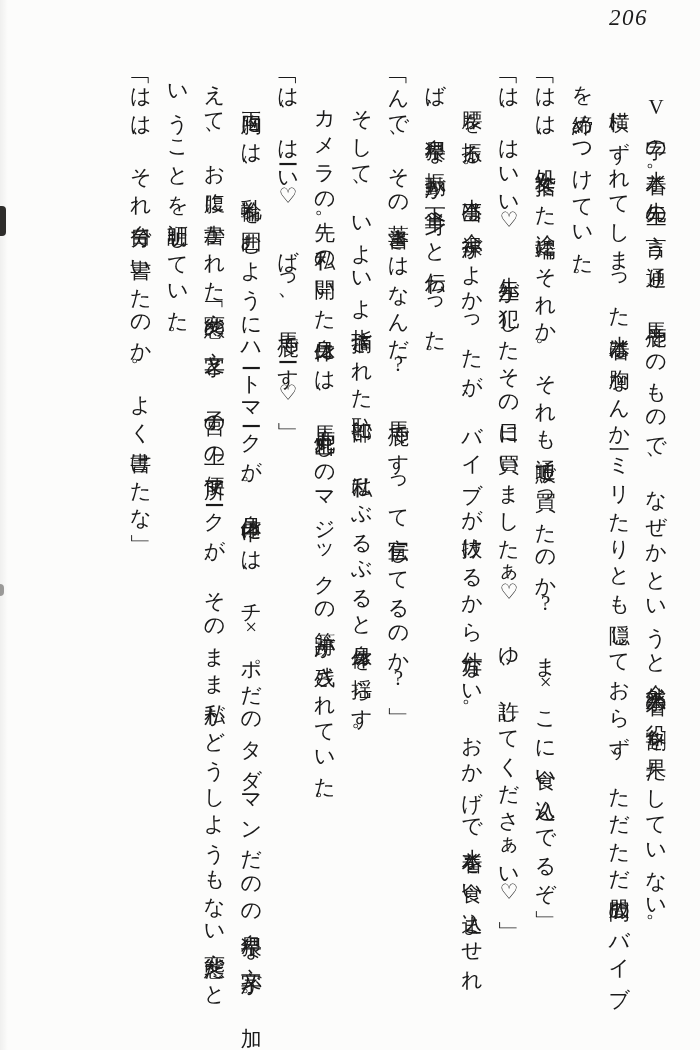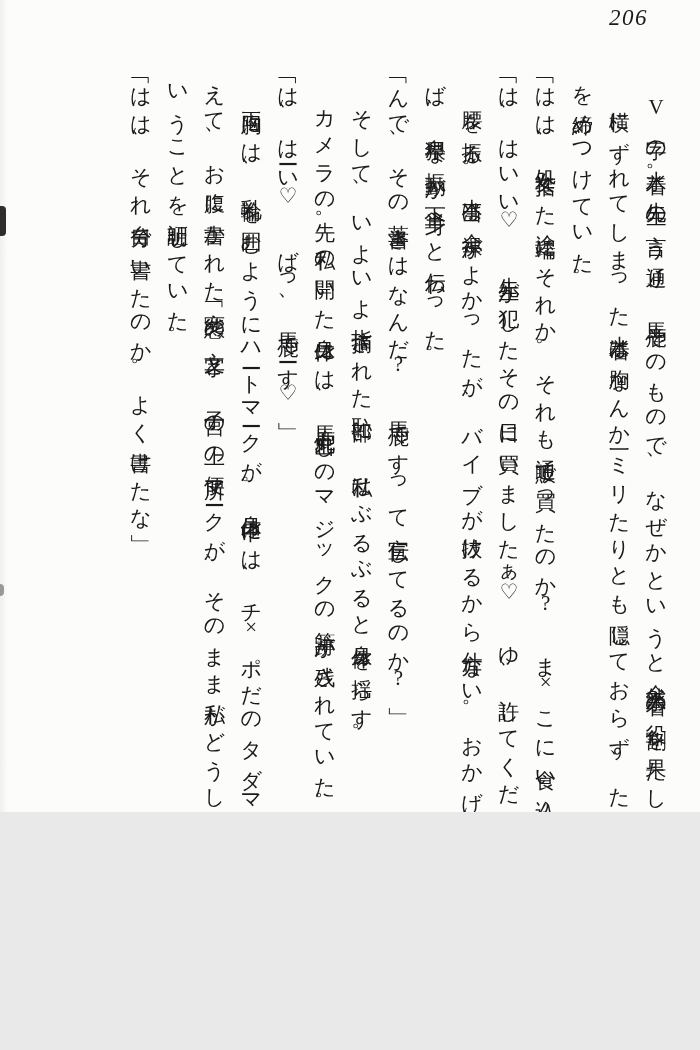--- a/index.html
+++ b/index.html
@@ -3,21 +3,21 @@
 <meta charset="utf-8">
 <style>
   html, body {
     margin: 0;
     padding: 0;
     background: #e9e9e9;
   }
   .page {
     position: relative;
     width: 700px;
-    height: 812px;
+    height: 1050px;
     margin: 0 auto;
     background: #fcfcfb;
     overflow: hidden;
     font-family: "Liberation Serif", "DejaVu Serif", serif;
     color: #1a1a1a;
   }
   .edge-shade {
     position: absolute;
     left: 0; top: 0;
     width: 8px; height: 100%;

